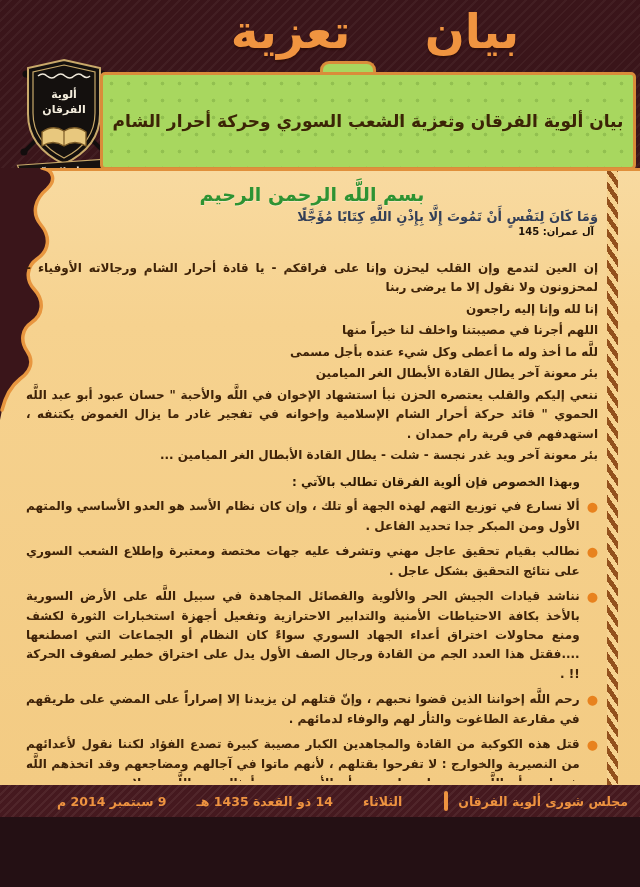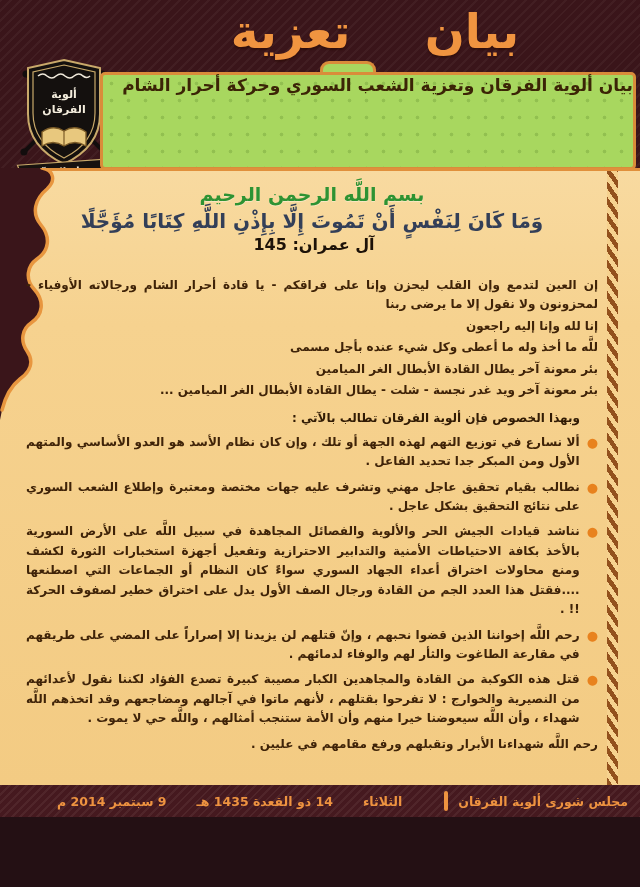--- a/index.html
+++ b/index.html
@@ -18,21 +18,21 @@
   }
   
   .emblem{position:absolute;left:14px;top:56px;width:100px;height:130px;}
   
   .banner{
     position:absolute;left:100px;right:4px;top:72px;height:92px;
     background-color:#a8d75f;
     background-image:radial-gradient(rgba(110,155,55,.38) 1.5px,rgba(0,0,0,0) 2.2px);
     background-size:17px 17px;
     border:3px solid #d98c3a;border-radius:5px;
-    display:flex;flex-direction:row;gap:13px;
+    display:flex;flex-direction:column;justify-content:center;gap:13px;
     text-align:center;color:#3b2406;font-weight:bold;font-size:17px;
   }
   .banner-bump{
     position:absolute;left:320px;top:61px;width:50px;height:16px;
     background:#a8d75f;border:3px solid #d98c3a;border-bottom:none;
     border-radius:9px 9px 0 0;
   }
   
   .panel{
     position:absolute;left:0;right:0;top:168px;bottom:32px;
@@ -42,22 +42,22 @@
   .corner-wave{position:absolute;left:0;top:-3px;width:120px;height:252px;pointer-events:none;}
   .rope{
     position:absolute;right:22px;top:0;bottom:0;width:11px;
     background:repeating-linear-gradient(55deg,#93511d 0 4.5px,#f6d28f 4.5px 9px);
   }
   .content{
     position:absolute;top:6px;bottom:4px;right:42px;left:26px;
     direction:rtl;overflow:hidden;color:#3f2308;font-weight:bold;
   }
   .basmala{text-align:center;color:#2e9333;font-size:19px;margin:6px 0 4px;text-shadow:0 1px 0 rgba(255,255,255,.35);}
-  .verse{text-align:center;color:#333f58;font-size:20px;margin:2px 0 2px;}
-  .verse-ref{text-align:center;font-size:16px;color:#1d1208;margin:2px 4px 22px 8px;}
+  .verse{text-align:right;color:#333f58;font-size:13px;margin:2px 0 2px;}
+  .verse-ref{text-align:right;font-size:10px;color:#1d1208;margin:2px 4px 22px 8px;}
   .para{font-size:12px;line-height:1.62;text-align:justify;margin:2px 0;}
   .demands-header{font-size:12px;margin:10px 18px 8px 0;color:#311b04;}
   .demand{display:flex;gap:7px;font-size:12px;line-height:1.62;margin:6px 0;}
   .demand .bullet{color:#e8821e;flex:0 0 auto;font-size:13px;line-height:1.5;}
   .demand .dtext{text-align:justify;}
   .closing{font-size:12px;line-height:1.62;}
   
   .footer{
     position:absolute;left:0;right:0;bottom:0;height:32px;
     background-color:#45191f;
@@ -124,22 +124,24 @@
     </svg>
     <div class="rope"></div>
 
     <div class="content">
       <div class="basmala">بسم اللَّه الرحمن الرحيم</div>
       <div class="verse">وَمَا كَانَ لِنَفْسٍ أَنْ تَمُوتَ إِلَّا بِإِذْنِ اللَّهِ كِتَابًا مُؤَجَّلًا</div>
       <div class="verse-ref">آل عمران: 145</div>
 
       <div class="para">إن العين لتدمع وإن القلب ليحزن وإنا على فراقكم - يا قادة أحرار الشام ورجالاته الأوفياء - لمحزونون ولا نقول إلا ما يرضى ربنا</div>
       <div class="para">إنا لله وإنا إليه راجعون</div>
+      <div class="para">اللهم أجرنا في مصيبتنا واخلف لنا خيراً منها</div>
       <div class="para">للَّه ما أخذ وله ما أعطى وكل شيء عنده بأجل مسمى</div>
       <div class="para">بئر معونة آخر يطال القادة الأبطال الغر الميامين</div>
+      <div class="para">ننعي إليكم والقلب يعتصره الحزن نبأ استشهاد الإخوان في اللَّه والأحبة " حسان عبود أبو عبد اللَّه الحموي " قائد حركة أحرار الشام الإسلامية وإخوانه في تفجير غادر ما يزال الغموض يكتنفه ، استهدفهم في قرية رام حمدان .</div>
       <div class="para">بئر معونة آخر ويد غدر نجسة - شلت - يطال القادة الأبطال الغر الميامين ...</div>
 
       <div class="demands-header">وبهذا الخصوص فإن ألوية الفرقان تطالب بالآتي :</div>
 
       <div class="demand">
         <span class="bullet">●</span>
         <span class="dtext">ألا نسارع في توزيع التهم لهذه الجهة أو تلك ، وإن كان نظام الأسد هو العدو الأساسي والمتهم الأول ومن المبكر جدا تحديد الفاعل .</span>
       </div>
       <div class="demand">
         <span class="bullet">●</span>

